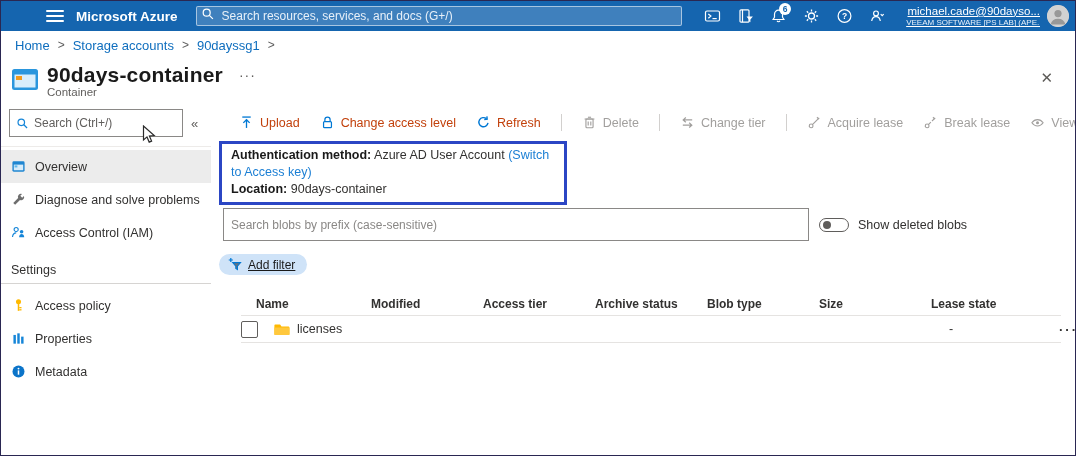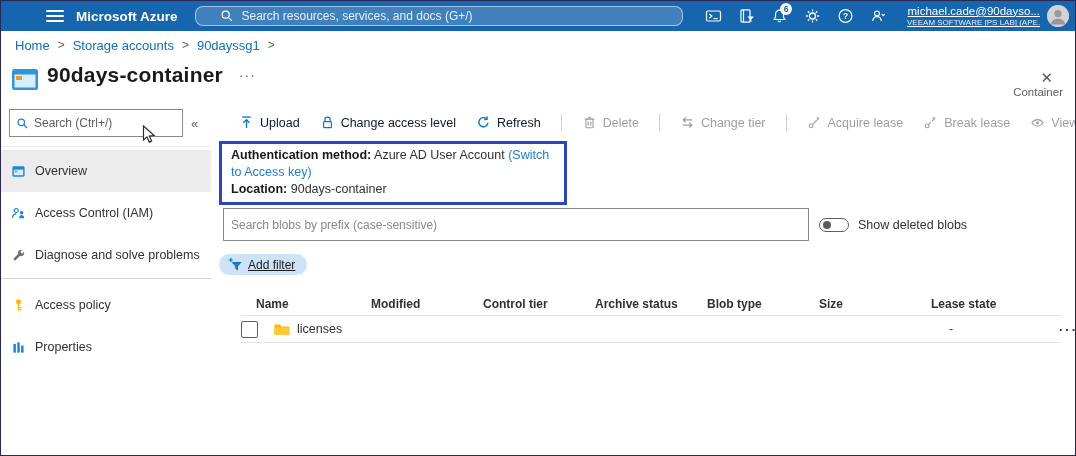--- a/index.html
+++ b/index.html
@@ -8,21 +8,21 @@
     font-family:"Liberation Sans","DejaVu Sans",sans-serif;
     font-size:12.5px; color:#323130; background:#fff; position:relative;
     border:1px solid #2a2752;
   }
   
   .topbar { height:30px; background:#1565af; display:flex; align-items:center; color:#fff; }
   .hamburger { width:20px; margin-left:45px; cursor:pointer; }
   .hamburger span { display:block; height:2px; background:#fff; margin:3px 0; border-radius:1px; }
   .brand { font-weight:bold; font-size:13.5px; margin-left:12px; white-space:nowrap; }
   .global-search { margin-left:18px; width:537px; height:20px; background:rgba(255,255,255,0.18);
-    border:1px solid rgba(255,255,255,0.55); border-radius:8px; display:flex; align-items:center; padding:0 24px; }
+    border:1px solid rgba(255,255,255,0.55); border-radius:2px; display:flex; padding:0 4px; }
   .global-search svg { flex:0 0 auto; margin-right:7px; }
   .global-search input { background:transparent; border:none; outline:none; color:#fff; font-size:12px; width:100%;
     font-family:"Liberation Sans",sans-serif; }
   .global-search input::placeholder { color:#f0f6fc; opacity:.95; }
   .topbar-icons { display:flex; align-items:center; margin-left:14px; }
   .tb-icon { width:33px; height:30px; display:flex; align-items:center; justify-content:center; position:relative; cursor:pointer; }
   .badge { position:absolute; top:2px; right:4px; background:#fff; color:#1565af; font-size:8.5px; font-weight:bold;
     width:12px; height:12px; border-radius:50%; display:flex; align-items:center; justify-content:center; }
   .user-block { margin-left:12px; text-align:right; line-height:1.25; width:148px; overflow:hidden;text-decoration:underline; }
   .user-email { font-size:11.5px; white-space:nowrap; }
@@ -31,43 +31,43 @@
   
   .breadcrumb { height:28px; display:flex; align-items:center; padding-left:14px; font-size:13px; background:#fff; }
   .crumb { color:#0f6ebe; cursor:pointer; text-decoration:none; }
   .crumb-sep { color:#5f5f5f; padding:0 8px; font-size:12px; }
   
   .page-header { position:relative; height:42px; padding:4px 12px 0 10px; }
   .ph-icon { position:absolute; left:10px; top:6px; }
   .ph-title-row { margin-left:36px; display:flex; align-items:center; }
   .ph-title { font-size:21px; font-weight:bold; color:#1a1a1a; letter-spacing:.2px; }
   .ph-ellipsis { margin-left:16px; color:#605e5c; font-size:14px; letter-spacing:1px; cursor:pointer; }
-  .ph-sub { margin-left:36px; font-size:11.5px; color:#605e5c; margin-top:-1px;text-align:right; }
+  .ph-sub { margin-left:36px; font-size:11.5px; color:#605e5c; margin-top:-1px; }
   .ph-close { position:absolute; right:22px; top:10px; color:#5d5b58; font-size:15px; cursor:pointer; }
   
   .main { display:flex; align-items:stretch; height:356px; }
   .sidebar { width:210px; flex:0 0 auto; padding-top:8px; }
   .sb-search-row { display:flex; align-items:center; padding-left:8px; }
   .sb-search { width:174px; height:28px; border:1px solid #8a8886; background:#fff; display:flex; align-items:center; padding:0 6px; }
   .sb-search input { border:none; outline:none; font-size:12px; width:100%; color:#323130; font-family:"Liberation Sans",sans-serif; }
   .sb-search input::placeholder { color:#605e5c; }
   .sb-search svg { margin-right:5px; flex:0 0 auto; }
   .sb-collapse { margin-left:8px; color:#605e5c; font-size:13px; cursor:pointer; }
   .sb-menu { margin-top:9px; border-top:1px solid #edebe9; padding-top:3px; }
-  .sb-item { height:42px; display:flex; align-items:center; padding-left:10px; cursor:pointer; font-size:12.5px; color:#323130; }
+  .sb-item { height:33px; display:flex; align-items:center; padding-left:10px; cursor:pointer; font-size:12.5px; color:#323130; }
   .sb-item.active { background:#ececec; }
   .sb-item svg, .sb-item .ic { margin-right:9px; flex:0 0 auto; }
   .sb-section { padding:14px 0 4px 10px; font-size:12.5px; color:#323130; }
   .sb-divider { border-bottom:1px solid #d6d4d2; margin:2px 0 5px 0; }
   
   .content { flex:1 1 auto; position:relative; }
   .toolbar { display:flex; align-items:center; margin:9px 0 0 28px; height:25px; white-space:nowrap; }
   .tool { display:flex; align-items:center; margin-right:20px; cursor:pointer; }
   .tool svg { margin-right:6px; }
-  .tool .lbl { font-size:12.5px; color:#0f172a; }
+  .tool .lbl { font-size:12.5px; color:#c2410c; }
   .tool.disabled { cursor:default; }
   .tool.disabled .lbl { color:#a19f9d; }
   .tb-sep { width:1px; height:17px; background:#d2d0ce; margin-right:20px; }
   .info-box { margin:6px 0 0 8px; width:348px; border:3px solid #2b46c4; padding:3px 9px 4px 9px; line-height:17px; font-size:12.5px; }
   .info-box b { color:#1a1a1a; }
   .link { color:#1b7fd4; cursor:pointer; }
   .filter-row { display:flex; align-items:center; margin:3px 0 0 12px; }
   .blob-search { width:586px; height:33px; border:1px solid #8a8886; display:flex; align-items:center; padding:0 7px; }
   .blob-search input { border:none; outline:none; width:100%; font-size:12px; color:#323130; font-family:"Liberation Sans",sans-serif; }
   .blob-search input::placeholder { color:#8a8886; }
@@ -216,35 +216,36 @@
       <div class="sb-item active">
         <svg width="15" height="15" viewBox="0 0 16 16">
             <rect x="1.5" y="2.5" width="13" height="11" rx="1.5" fill="#1f86d1"></rect>
             <rect x="3" y="6" width="10" height="6" fill="#d7ecfa"></rect>
             <rect x="3.8" y="6.8" width="3" height="2.2" fill="#5fb8ea"></rect>
           </svg>
         <span>Overview</span>
       </div>
       <div class="sb-item">
         <svg width="15" height="15" viewBox="0 0 16 16">
+            <path d="M13.8 4.2a3.2 3.2 0 0 1-4.2 4.2L4.4 13.6 2.4 11.6 7.6 6.4a3.2 3.2 0 0 1 4.2-4.2L9.9 4.1l2 2z" fill="#6e6e6e"></path>
+          </svg>
+        <span>Diagnose and solve problems</span>
+      </div>
+      <div class="sb-item">
+        <svg width="15" height="15" viewBox="0 0 16 16">
             <g stroke="#1585d8" stroke-width="1.2" fill="none">
               <circle cx="5.5" cy="4.8" r="2.2"></circle>
               <path d="M1.6 12.8c.3-2.9 1.8-4.4 3.9-4.4"></path>
             </g>
             <circle cx="11.3" cy="7.2" r="1.9" fill="#1585d8"></circle>
             <path d="M8.6 13c.2-2.2 1.3-3.4 2.7-3.4 1.5 0 2.6 1.2 2.8 3.4z" fill="#1585d8"></path>
           </svg>
         <span>Access Control (IAM)</span>
       </div>
-      <div class="sb-item">
-        <svg width="15" height="15" viewBox="0 0 16 16">
-            <path d="M13.8 4.2a3.2 3.2 0 0 1-4.2 4.2L4.4 13.6 2.4 11.6 7.6 6.4a3.2 3.2 0 0 1 4.2-4.2L9.9 4.1l2 2z" fill="#6e6e6e"></path>
-          </svg>
-        <span>Diagnose and solve problems</span>
-      </div>
+      <div class="sb-section">Settings</div>
       <div class="sb-divider"></div>
       <div class="sb-item">
         <svg width="15" height="15" viewBox="0 0 16 16">
             <g fill="#ffb900">
               <circle cx="8" cy="4" r="2.7"></circle>
               <rect x="7.2" y="6.2" width="1.6" height="7.5"></rect>
               <rect x="8.8" y="9.6" width="2.4" height="1.4"></rect>
               <rect x="8.8" y="11.9" width="2.4" height="1.4"></rect>
             </g>
           </svg>
@@ -253,20 +254,28 @@
       <div class="sb-item">
         <svg width="15" height="15" viewBox="0 0 16 16">
             <g fill="#1585d8">
               <rect x="2.6" y="4.2" width="2.6" height="9.3"></rect>
               <rect x="6.7" y="2.5" width="2.6" height="11"></rect>
               <rect x="10.8" y="6" width="2.6" height="7.5"></rect>
             </g>
           </svg>
         <span>Properties</span>
       </div>
+      <div class="sb-item">
+        <svg width="15" height="15" viewBox="0 0 16 16">
+            <circle cx="8" cy="8" r="6.4" fill="#0b74c9"></circle>
+            <rect x="7.2" y="6.8" width="1.6" height="4.6" fill="#fff"></rect>
+            <circle cx="8" cy="4.9" r="1" fill="#fff"></circle>
+          </svg>
+        <span>Metadata</span>
+      </div>
     </div>
   </aside>
 
   <section class="content">
     
     <div class="toolbar">
       <div class="tool">
         <svg width="15" height="15" viewBox="0 0 16 16">
             <g stroke="#0078d4" stroke-width="1.4" fill="none">
               <path d="M3.5 2.2h9"></path>
@@ -374,21 +383,21 @@
         </svg>
       <span>Add filter</span>
     </div>
 
     
     <div class="blob-table">
       <div class="t-row t-head">
         <div></div>
         <div>Name</div>
         <div>Modified</div>
-        <div>Control tier</div>
+        <div>Access tier</div>
         <div>Archive status</div>
         <div>Blob type</div>
         <div>Size</div>
         <div>Lease state</div>
         <div></div>
       </div>
       <div class="t-row t-body">
         <div>
             <div class="checkbox"></div>
           </div>

